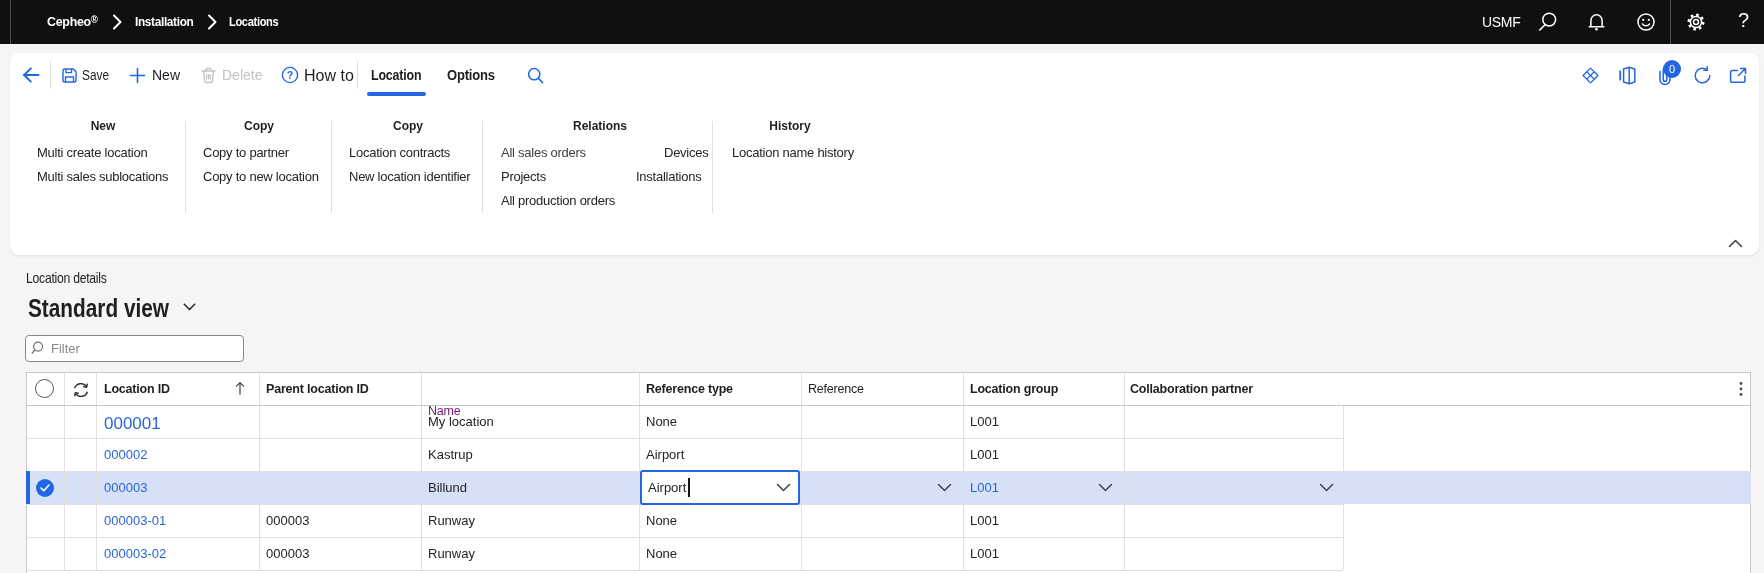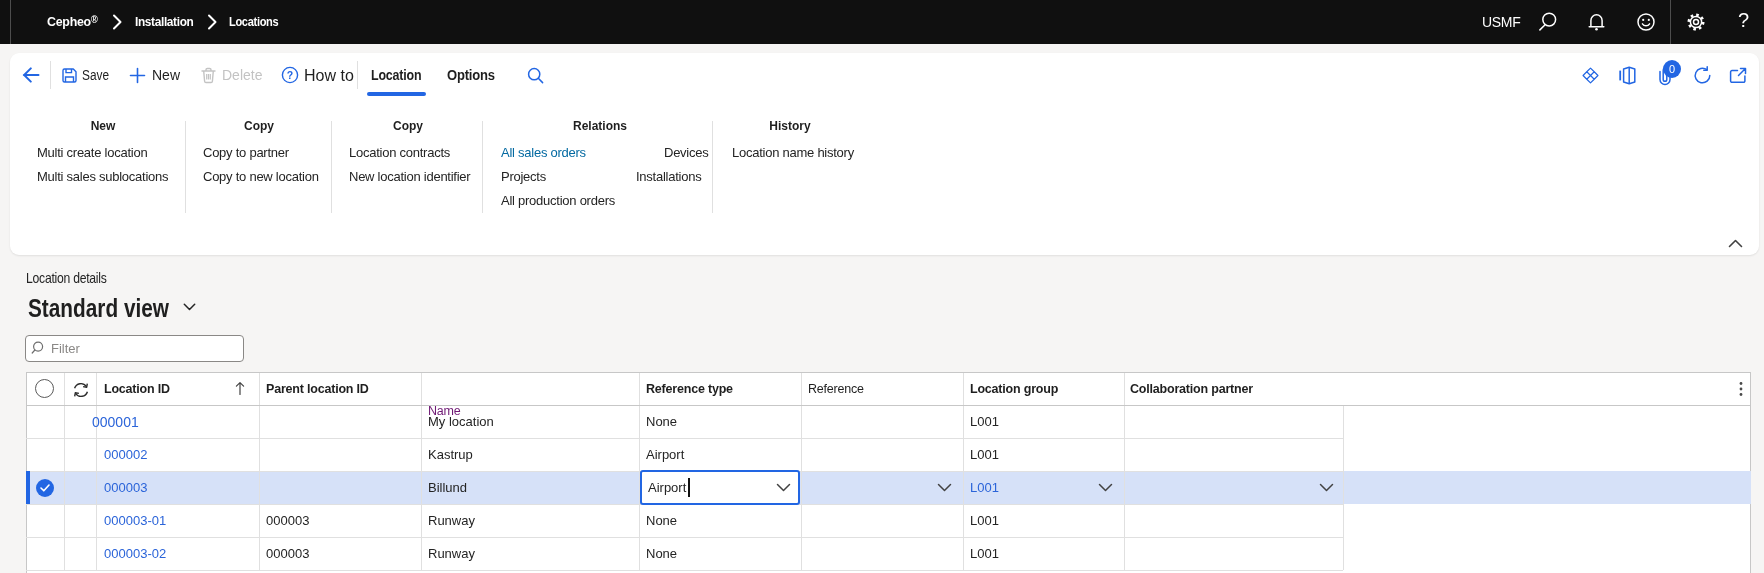--- a/index.html
+++ b/index.html
@@ -101,21 +101,21 @@
 <div class="a" style="left:185px;top:121px;width:1px;height:92px;background:#e0e0e0"></div>
 <div class="t" style="left:259px;top:119px;transform:translateX(-50%);font-size:12px;font-weight:700;color:#1f1f1f">Copy</div>
 <div class="t" style="left:203px;top:145px;font-size:13px;letter-spacing:-0.25px;color:#242424">Copy to partner</div>
 <div class="t" style="left:203px;top:169px;font-size:13px;letter-spacing:-0.25px;color:#242424">Copy to new location</div>
 <div class="a" style="left:331px;top:121px;width:1px;height:92px;background:#e0e0e0"></div>
 <div class="t" style="left:408px;top:119px;transform:translateX(-50%);font-size:12px;font-weight:700;color:#1f1f1f">Copy</div>
 <div class="t" style="left:349px;top:145px;font-size:13px;letter-spacing:-0.25px;color:#242424">Location contracts</div>
 <div class="t" style="left:349px;top:169px;font-size:13px;letter-spacing:-0.25px;color:#242424">New location identifier</div>
 <div class="a" style="left:482px;top:121px;width:1px;height:92px;background:#e0e0e0"></div>
 <div class="t" style="left:600px;top:119px;transform:translateX(-50%);font-size:12px;font-weight:700;color:#1f1f1f">Relations</div>
-<div class="t" style="left:501px;top:145px;font-size:13px;letter-spacing:-0.25px;color:#0369a1">All sales orders</div>
+<div class="t" style="left:501px;top:145px;font-size:13px;letter-spacing:-0.25px;color:#404040">All sales orders</div>
 <div class="t" style="left:501px;top:169px;font-size:13px;letter-spacing:-0.25px;color:#242424">Projects</div>
 <div class="t" style="left:501px;top:193px;font-size:13px;letter-spacing:-0.25px;color:#242424">All production orders</div>
 <div class="t" style="left:664px;top:145px;font-size:13px;letter-spacing:-0.25px;color:#242424">Devices</div>
 <div class="t" style="left:636px;top:169px;font-size:13px;letter-spacing:-0.25px;color:#242424">Installations</div>
 <div class="a" style="left:712px;top:121px;width:1px;height:92px;background:#e0e0e0"></div>
 <div class="t" style="left:790px;top:119px;transform:translateX(-50%);font-size:12px;font-weight:700;color:#1f1f1f">History</div>
 <div class="t" style="left:732px;top:145px;font-size:13px;letter-spacing:-0.25px;color:#242424">Location name history</div>
 <svg class="a" style="left:1728px;top:239px" width="15" height="9" viewBox="0 0 15 9">
     <path d="M1.5 7.5L7.5 1.5l6 6" fill="none" stroke="#424242" stroke-width="1.6" stroke-linecap="round" stroke-linejoin="round"></path>
   </svg>
@@ -170,21 +170,21 @@
 <div class="t" style="left:970px;top:382px;font-size:12.5px;font-weight:700;letter-spacing:-0.2px;color:#1f1f1f">Location group</div>
 <div class="t" style="left:1130px;top:382px;font-size:12.5px;font-weight:700;letter-spacing:-0.2px;color:#1f1f1f">Collaboration partner</div>
 <svg class="a" style="left:234px;top:381px" width="12" height="15" viewBox="0 0 12 15">
     <path d="M6 13.5V2M2.4 5.2L6 1.6l3.6 3.6" fill="none" stroke="#424242" stroke-width="1.2" stroke-linecap="round" stroke-linejoin="round"></path>
   </svg>
 <svg class="a" style="left:1738px;top:381px" width="6" height="16" viewBox="0 0 6 16">
     <circle cx="3" cy="2.5" r="1.4" fill="#4a4a4a"></circle>
     <circle cx="3" cy="8" r="1.4" fill="#4a4a4a"></circle>
     <circle cx="3" cy="13.5" r="1.4" fill="#4a4a4a"></circle>
   </svg>
-<div class="t" style="left:92px;top:414px;font-size:14px;color:#2b64d9">000001</div>
+<div class="t" style="left:104px;top:414px;font-size:17px;color:#2b64d9">000001</div>
 <div class="t" style="left:428px;top:414px;font-size:13px;color:#242424">My location</div>
 <div class="t" style="left:646px;top:414px;font-size:13px;color:#242424">None</div>
 <div class="t" style="left:970px;top:414px;font-size:13px;color:#242424">L001</div>
 <div class="t" style="left:104px;top:447px;font-size:13px;color:#2b64d9">000002</div>
 <div class="t" style="left:428px;top:447px;font-size:13px;color:#242424">Kastrup</div>
 <div class="t" style="left:646px;top:447px;font-size:13px;color:#242424">Airport</div>
 <div class="t" style="left:970px;top:447px;font-size:13px;color:#242424">L001</div>
 <div class="t" style="left:104px;top:513px;font-size:13px;color:#2b64d9">000003-01</div>
 <div class="t" style="left:266px;top:513px;font-size:13px;color:#242424">000003</div>
 <div class="t" style="left:428px;top:513px;font-size:13px;color:#242424">Runway</div>

